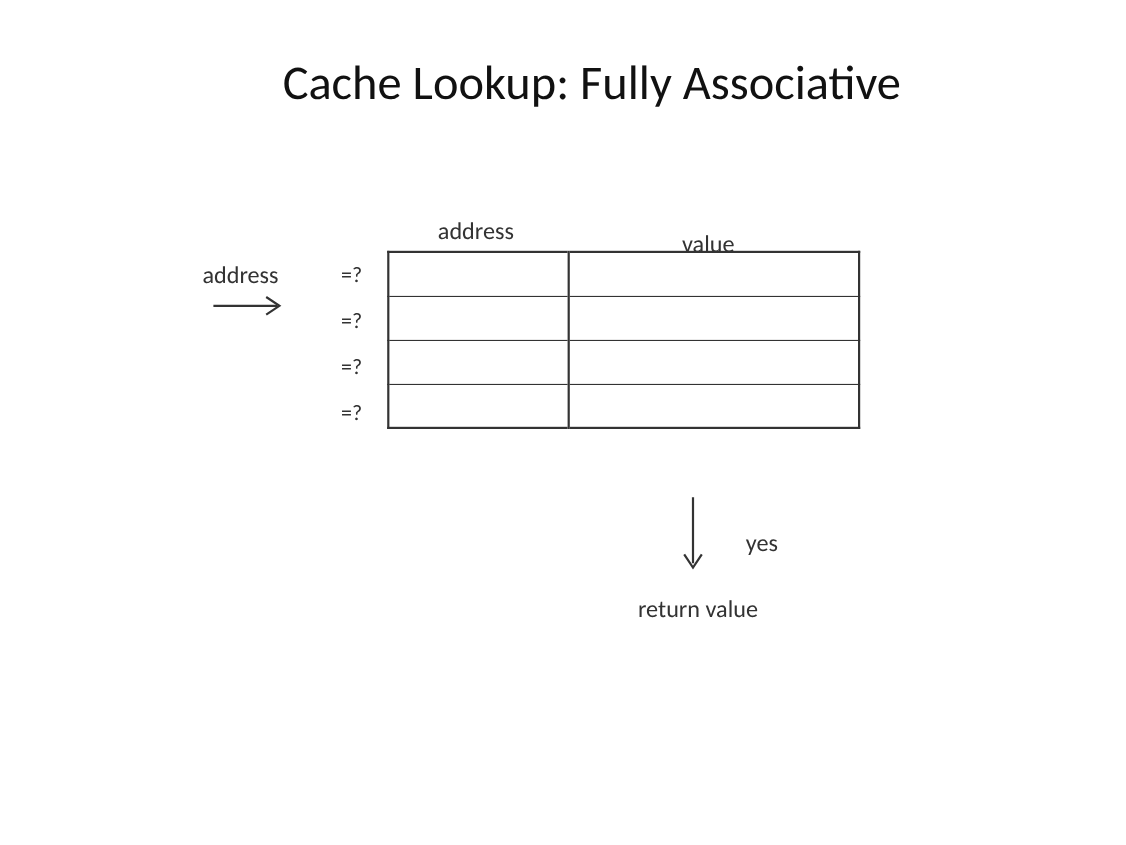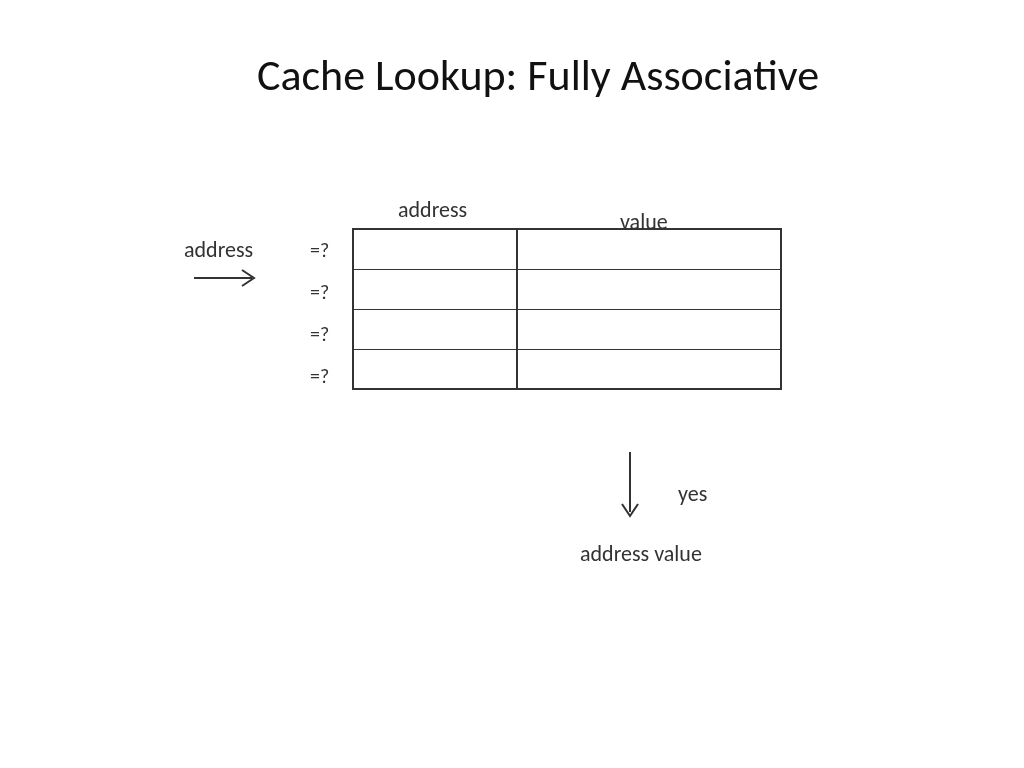--- a/index.html
+++ b/index.html
@@ -161,14 +161,14 @@
 
 
   <div class="down-arrow">
     <svg viewBox="0 0 24 78">
       <line x1="12" y1="4" x2="12" y2="64" stroke="#333" stroke-width="2"></line>
       <polyline points="4,56 12,68 20,56" fill="none" stroke="#333" stroke-width="2"></polyline>
     </svg>
   </div>
   <div class="yes-label">yes</div>
 
-  <div class="return-label">address value</div>
+  <div class="return-label">return value</div>
 </div>
 
 </body></html>

